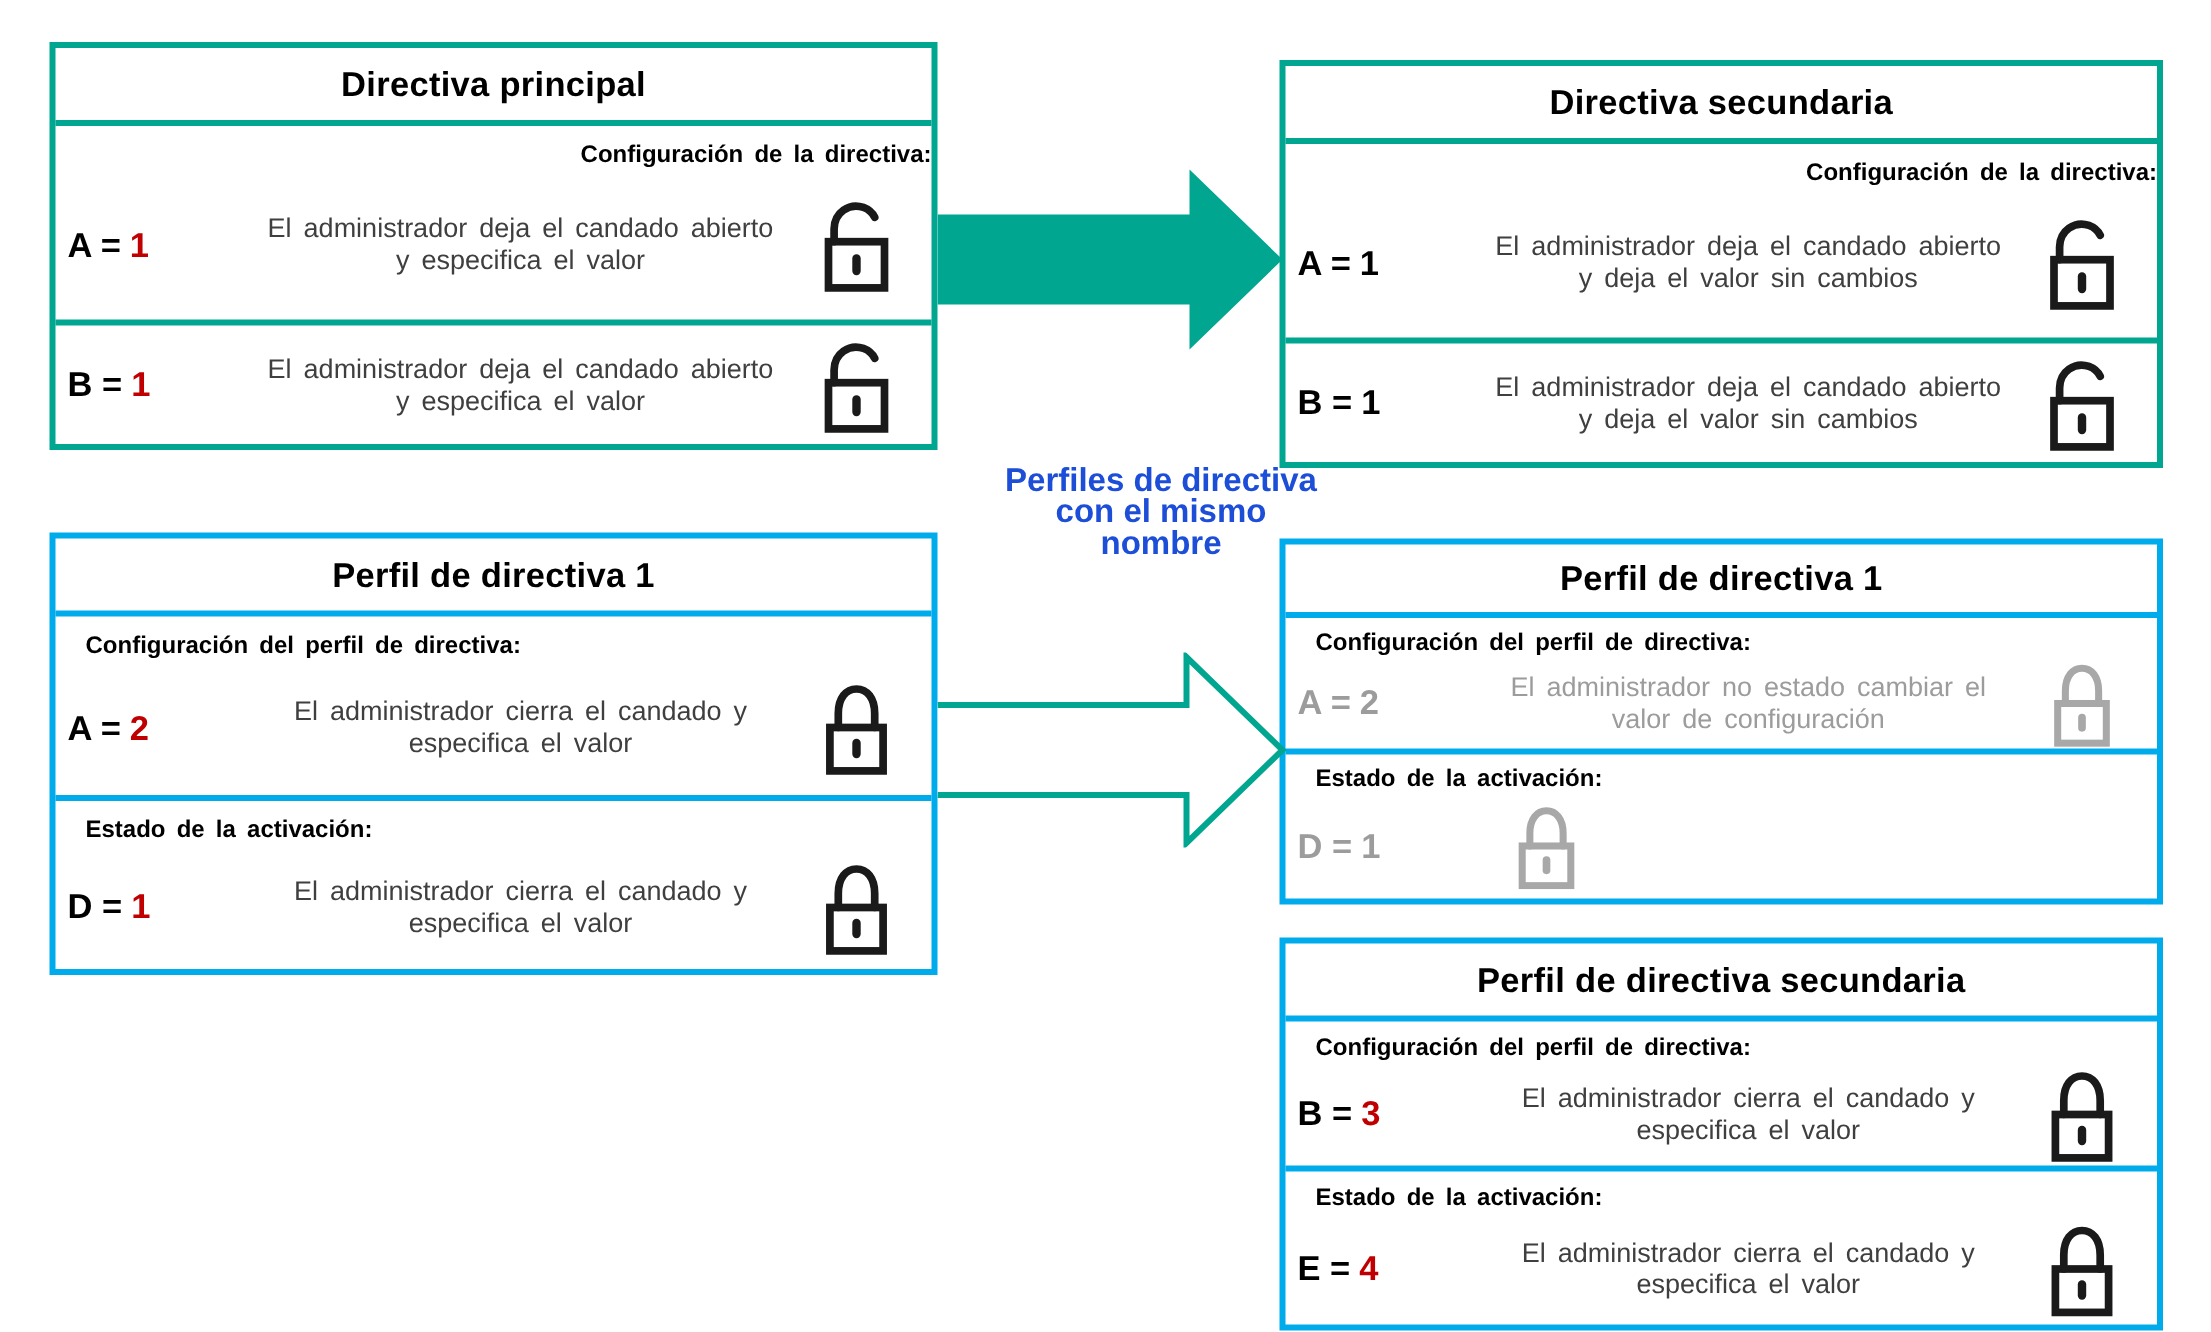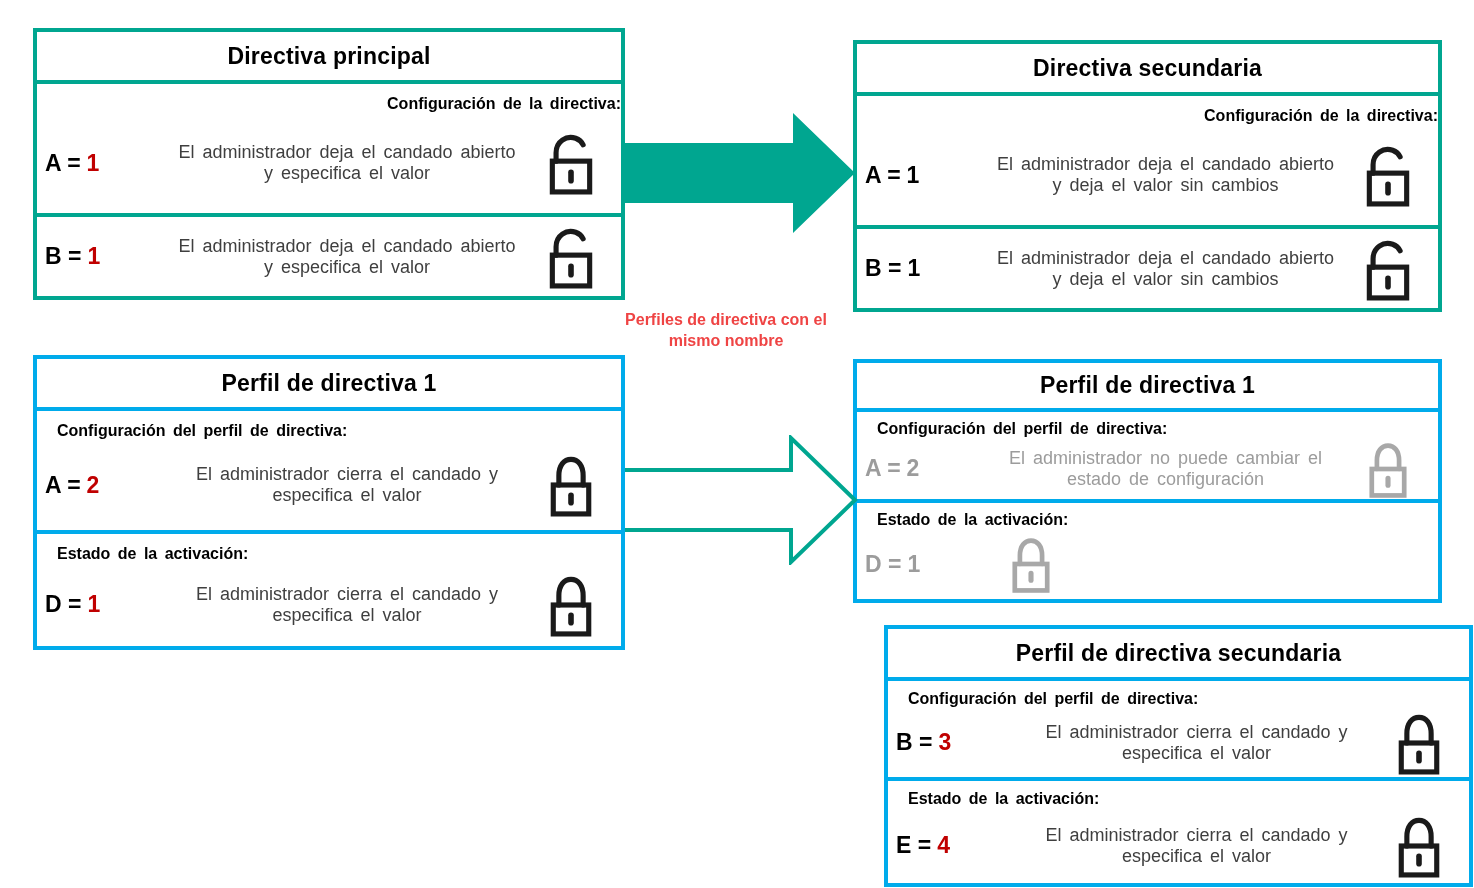--- a/index.html
+++ b/index.html
@@ -28,22 +28,22 @@
   .eq .val{margin-left:6px;}
   .val-red{color:var(--red);}
   .desc{flex:1; text-align:center; font-size:18px; line-height:21px; color:var(--text); word-spacing:3px; padding:0 6px;}
   .lockwrap{width:88px; display:flex; justify-content:center; align-items:center;}
   svg.lock{width:56px; height:64px; color:#1a1a1a;}
   .muted .eq, .muted .desc{color:var(--gray);}
   .muted svg.lock{color:#A8A8A8;}
   .compact svg.lock{width:52px; height:58px;}
 
   .arrow{position:absolute; color:var(--teal);}
-  .arrow-label{position:absolute; left:616px; top:309px; width:220px; text-align:center;
-    font-size:16px; font-weight:bold; color:#ef4444; line-height:21px;}
+  .arrow-label{position:absolute; left:664px; top:309px; width:220px; text-align:center;
+    font-size:22px; font-weight:bold; color:#1d4ed8; line-height:21px;}
 </style>
 </head>
 <body>
 
 <svg width="0" height="0" style="position:absolute" aria-hidden="true">
   <symbol id="lock-open" viewBox="0 0 60 68">
     <path d="M14 32 V23 C14 11 25 4 35 7.5 C39 9 41.5 11.5 43 14.5" fill="none" stroke="currentColor" stroke-width="5.5" stroke-linecap="round"></path>
     <rect x="10" y="32" width="40" height="33" fill="none" stroke="currentColor" stroke-width="5.5"></rect>
     <rect x="27" y="41" width="6" height="15" rx="3" fill="currentColor"></rect>
   </symbol>
@@ -145,42 +145,42 @@
   </div>
 
   <div class="panel blue compact" style="left:853px; top:327px; width:589px; height:244px;">
     <div class="sec hdr short">
       <div class="title">Perfil de directiva 1</div>
     </div>
     <div class="sec body" style="height:91px; flex:none;">
       <div class="sec-heading" style="padding-top:8px;">Configuración  del perfil  de directiva:</div>
       <div class="row muted">
         <div class="eq"><span>A =</span><span class="val">2</span></div>
-        <div class="desc">El administrador  no puede  cambiar  el estado  de configuración</div>
+        <div class="desc">El administrador  no estado  cambiar  el valor  de configuración</div>
         <div class="lockwrap">
             <svg class="lock">
               <use href="#lock-closed"></use>
             </svg>
           </div>
       </div>
     </div>
     <div class="sec body">
       <div class="sec-heading" style="padding-top:8px;">Estado  de la activación:</div>
       <div class="row muted">
         <div class="eq"><span>D =</span><span class="val">1</span></div>
         <div class="lockwrap">
             <svg class="lock">
               <use href="#lock-closed"></use>
             </svg>
           </div>
       </div>
     </div>
   </div>
 
-  <div class="panel blue" style="left:884px; top:593px; width:589px; height:262px;">
+  <div class="panel blue" style="left:853px; top:593px; width:589px; height:262px;">
     <div class="sec hdr">
       <div class="title">Perfil de directiva secundaria</div>
     </div>
     <div class="sec body" style="height:100px; flex:none;">
       <div class="sec-heading" style="padding-top:9px;">Configuración  del perfil  de directiva:</div>
       <div class="row">
         <div class="eq"><span>B =</span><span class="val val-red">3</span></div>
         <div class="desc">El administrador  cierra  el candado  y especifica el valor</div>
         <div class="lockwrap">
             <svg class="lock">

